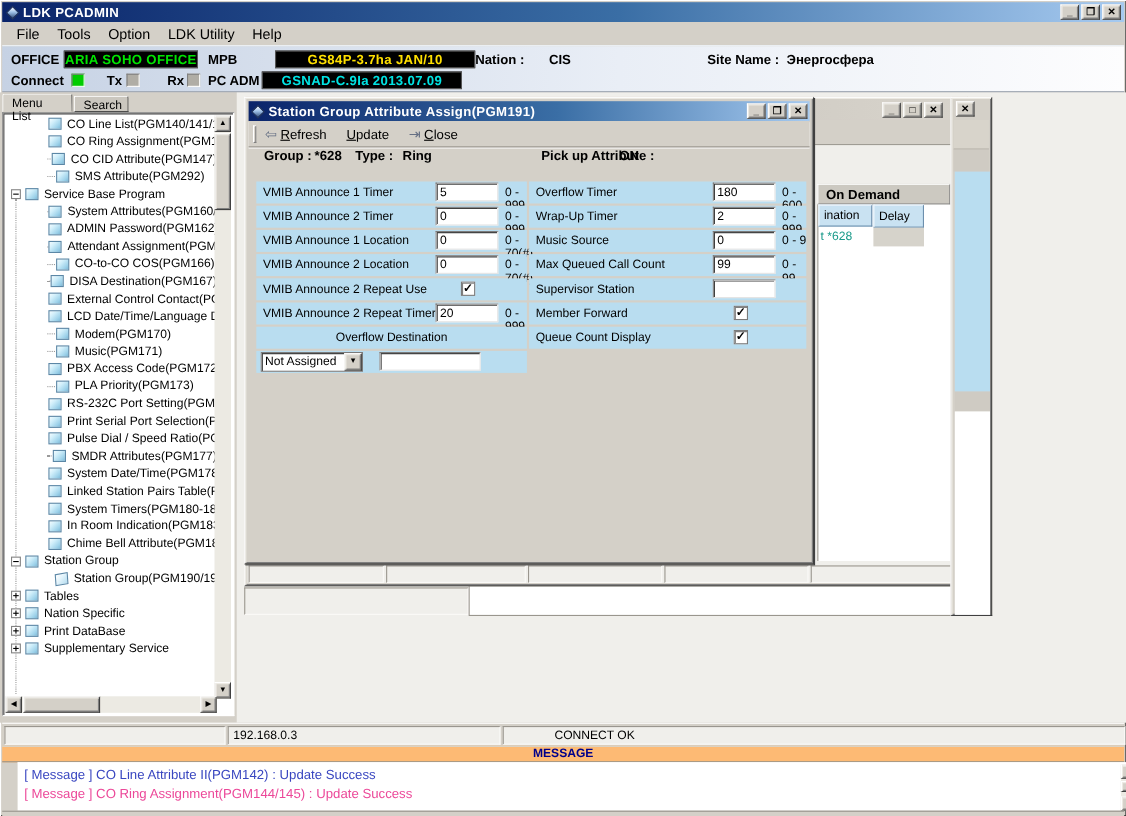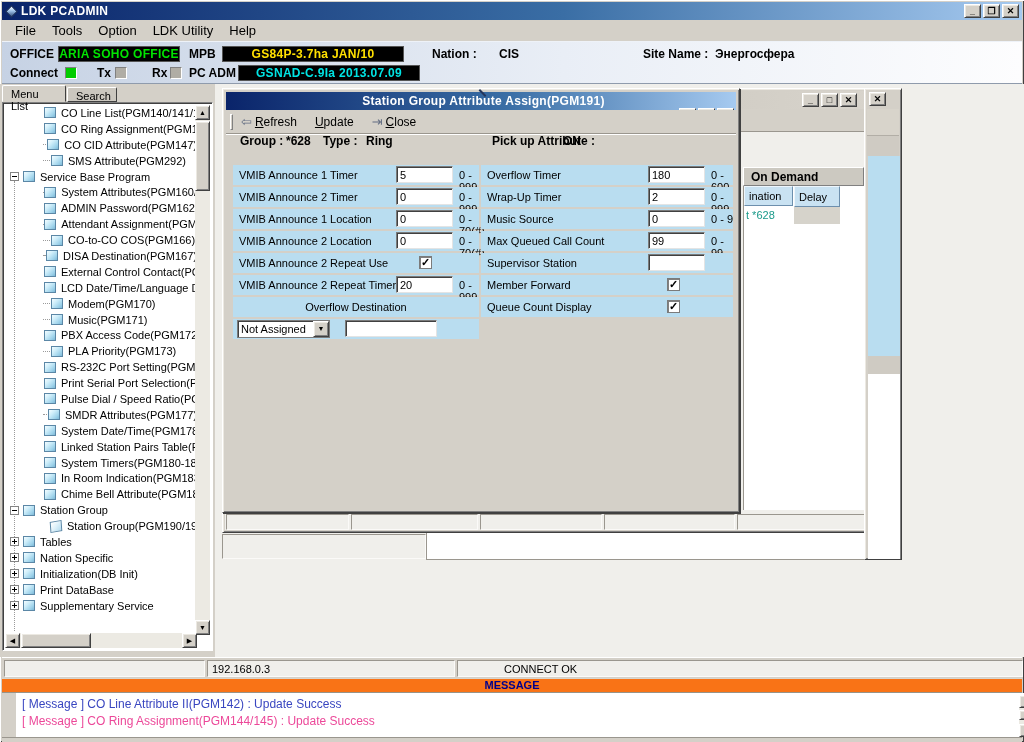--- a/index.html
+++ b/index.html
@@ -86,21 +86,21 @@
          font-weight:bold; font-size:12px; display:flex; align-items:center; padding-left:7px; }
   .thcell { background:#c9e2f2; border:1px solid; border-color:#eef6fc #6d8fad #6d8fad #eef6fc;
             font-size:11px; display:flex; align-items:center; padding-left:4px; }
 
   
   .dialog { left:222px; top:88px; width:518px; height:425px; background:#d4d0c8;
             border:1px solid; border-color:#fff #404040 #404040 #fff;
             box-shadow: inset 1px 1px 0 #ece9e2, inset -1px -1px 0 #808080, 1px 1px 0 #404040; }
   .dlg-title { position:absolute; left:3px; top:3px; right:3px; height:18px;
                background:linear-gradient(90deg,#0a246a,#3a6ea5 55%,#a6caf0);
-               display:flex; align-items:center; padding:0 2px;flex-direction:column; }
+               display:flex; align-items:center; padding:0 2px; }
   .dlg-toolbar { position:absolute; left:3px; top:21px; right:3px; height:24px; background:#d4d0c8;
                  border-bottom:1px solid #9a968e; box-shadow:0 1px 0 #fff; display:flex; align-items:center; }
   .grip { width:3px; height:16px; margin:0 8px 0 4px; border:1px solid; border-color:#fff #808080 #808080 #fff; }
   .tbi { display:flex; align-items:center; margin-right:18px; font-size:12px; }
   .tb-ic { font-size:13px; color:#667084; margin-right:3px; }
   u { text-decoration:underline; }
   .dlg-head { position:absolute; left:3px; top:45px; right:3px; height:24px; font-weight:bold; font-size:12px; }
   .frm-col { position:absolute; top:76px; }
   .frm-row { position:relative; height:20px; margin-bottom:2px; background:#b9ddf0; }
   .frm-row .flabel { position:absolute; left:6px; top:4px; font-size:11px; }
@@ -112,21 +112,21 @@
   .sel { position:absolute; left:4px; top:1px; width:93px; height:18px; background:#fff;
          border:1px solid #7b7b7b; box-shadow: inset 1px 1px 0 #404040; display:flex; align-items:center; }
   .sel .sel-txt { flex:1; font-size:11px; padding-left:3px; white-space:nowrap; overflow:hidden; }
   .sel .sel-btn { width:16px; height:16px; background:#d4d0c8; border:1px solid;
                   border-color:#fff #404040 #404040 #fff; box-shadow: inset 1px 1px 0 #ece9e2, inset -1px -1px 0 #808080;
                   font-size:7px; line-height:14px; text-align:center; flex:none; }
 
   
   .statusbar { left:2px; top:657px; width:1020px; height:21px; background:#d4d0c8; border-top:1px solid #fff; }
   .sb-panel { position:absolute; top:2px; height:17px; font-size:11px; padding:2px 4px; }
-  .msgbar { left:2px; top:678px; width:1020px; height:15px; background:#f97316;
+  .msgbar { left:2px; top:678px; width:1020px; height:15px; background:#fdba74;
             border-top:1px solid #d8d5cd; border-bottom:1px solid #979389;
             text-align:center; font-weight:bold; font-size:11px; color:#00008b; line-height:13px; }
   .msgs { left:16px; top:693px; width:1020px; height:44px; background:#fff; border-top:1px solid #fff; }
   .msg-line { font-size:12px; color:#3946c0; padding:3px 0 0 6px; white-space:nowrap; }
   .bstrip { left:2px; top:737px; width:1020px; height:5px; background:#d4d0c8; border-top:1px solid #9a968e; }
 </style>
 </head>
 <body>
 
 <div id="root">
@@ -146,21 +146,21 @@
     <span class="menu-item">Tools</span>
     <span class="menu-item">Option</span>
     <span class="menu-item">LDK Utility</span>
     <span class="menu-item">Help</span>
   </div>
 
   <div class="abs infopanel">
     <span class="abs lbl-b" style="left:8px; top:5px;">OFFICE</span>
     <span class="abs blackbox" style="left: 56px; top: 4px; width: 122px; height: 16px; color: rgb(0, 228, 0);">ARIA SOHO OFFICE</span>
     <span class="abs lbl-b" style="left:187px; top:5px;">MPB</span>
-    <span class="abs blackbox" style="left: 220px; top: 4px; width: 182px; height: 16px; color: rgb(255, 224, 0);">GS84P-3.7ha JAN/10</span>
+    <span class="abs blackbox" style="left: 248px; top: 4px; width: 182px; height: 16px; color: rgb(255, 224, 0);">GS84P-3.7ha JAN/10</span>
     <span class="abs lbl-b" style="left:430px; top:5px;">Nation :</span>
     <span class="abs lbl-b" style="left:497px; top:5px;">CIS</span>
     <span class="abs lbl-b" style="left:641px; top:5px;">Site Name :</span>
     <span class="abs lbl-b" style="left:713px; top:5px;">Энергосфера</span>
 
     <span class="abs lbl-b" style="left:8px; top:24px;">Connect</span>
     <span class="abs led" style="left: 63px; top: 25px; background: rgb(0, 204, 0);"></span>
     <span class="abs lbl-b" style="left:95px; top:24px;">Tx</span>
     <span class="abs led" style="left: 113px; top: 25px; background: rgb(176, 173, 165);"></span>
     <span class="abs lbl-b" style="left:150px; top:24px;">Rx</span>
@@ -314,25 +314,20 @@
           </div>
           <div class="tree-row lvl-root">
             <span class="expbox plus"></span>
             <span class="cube"></span>
             <span class="tree-label">Tables</span>
           </div>
           <div class="tree-row lvl-root">
             <span class="expbox plus"></span>
             <span class="cube"></span>
             <span class="tree-label">Nation Specific</span>
-          </div>
-          <div class="tree-row lvl-root">
-            <span class="expbox plus"></span>
-            <span class="cube"></span>
-            <span class="tree-label">Initialization(DB Init)</span>
           </div>
           <div class="tree-row lvl-root">
             <span class="expbox plus"></span>
             <span class="cube"></span>
             <span class="tree-label">Print DataBase</span>
           </div>
           <div class="tree-row lvl-root">
             <span class="expbox plus"></span>
             <span class="cube"></span>
             <span class="tree-label">Supplementary Service</span>

